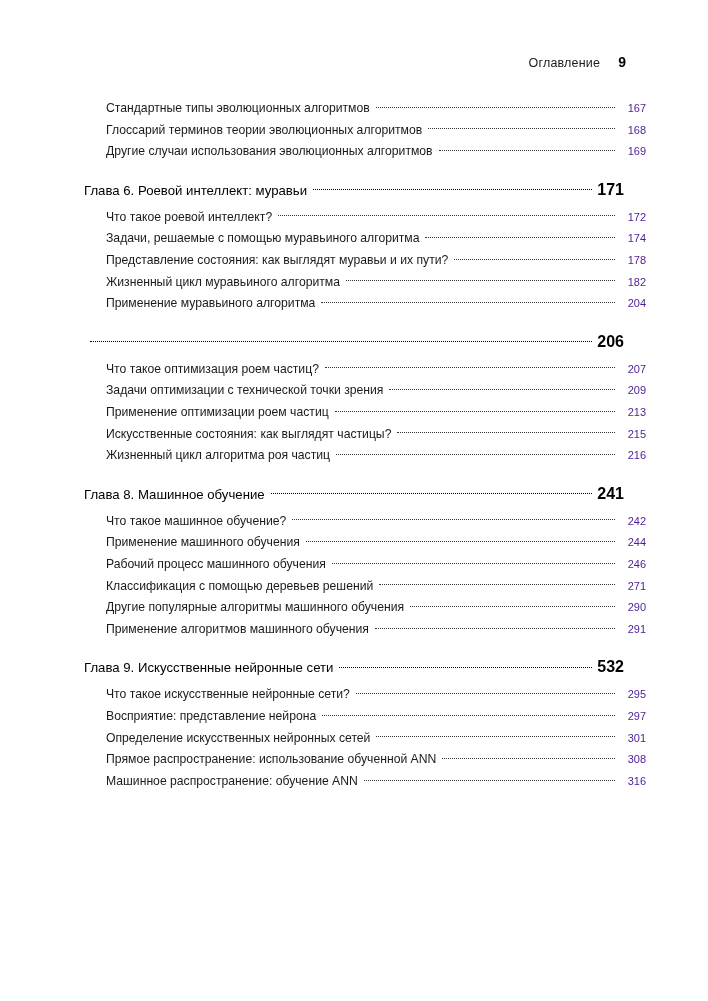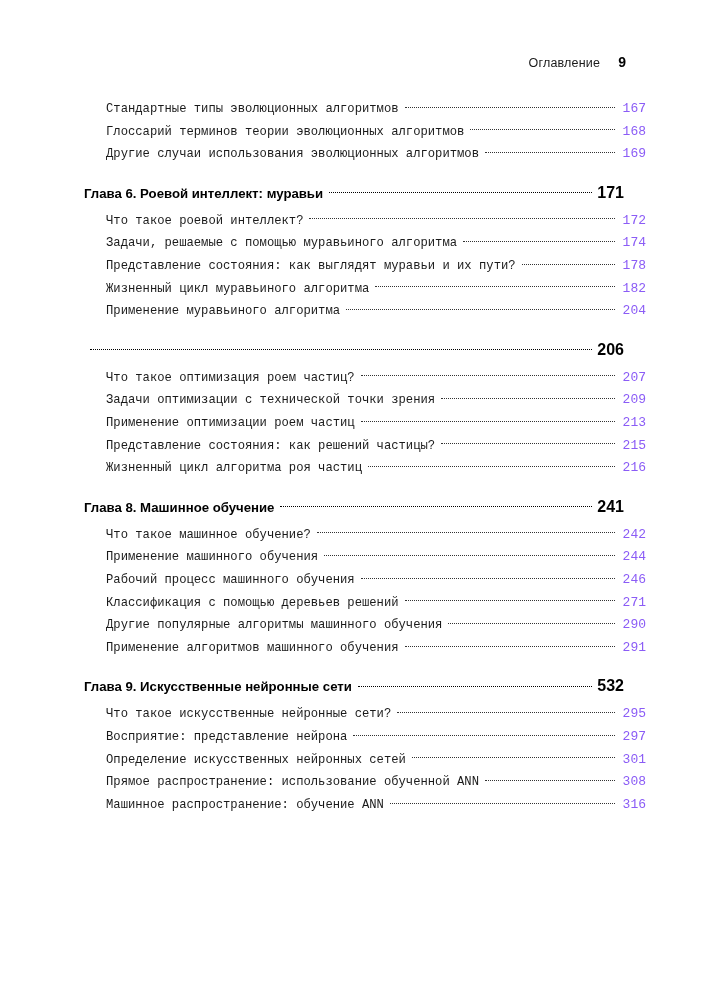--- a/index.html
+++ b/index.html
@@ -64,44 +64,43 @@
     width: 100%;
     line-height: 1.0;
   }
 
   .chapter-row {
     margin-bottom: 7px;
     padding-top: 2px;
   }
   .chapter-row .label {
     font-size: 13.2px;
-    font-weight: bold;
+    font-weight: normal;
     color: #000;
     white-space: nowrap;
   }
   .chapter-row .num {
     font-size: 16px;
     font-weight: bold;
     color: #000;
     white-space: nowrap;
   }
 
   .entry-row {
     margin-bottom: 3.5px;
     padding-left: 22px;
-    font-family: Liberation Mono, monospace;
   }
   .entry-row .label {
     font-size: 12.2px;
     color: #1a1a1a;
     white-space: nowrap;
   }
   .entry-row .num {
-    font-size: 13px;
-    color: #8b5cf6;
+    font-size: 11px;
+    color: #4c1d95;
     white-space: nowrap;
   }
 
   .leader {
     flex: 1 1 auto;
     margin: 0 5px 0 6px;
     position: relative;
     height: 1em;
     overflow: hidden;
   }
@@ -207,21 +206,21 @@
           <span class="label">Задачи оптимизации с технической точки зрения</span>
           <span class="leader"></span>
           <span class="num">209</span>
         </div>
         <div class="row entry-row">
           <span class="label">Применение оптимизации роем частиц</span>
           <span class="leader"></span>
           <span class="num">213</span>
         </div>
         <div class="row entry-row">
-          <span class="label">Представление состояния: как решений частицы?</span>
+          <span class="label">Искусственные состояния: как выглядят частицы?</span>
           <span class="leader"></span>
           <span class="num">215</span>
         </div>
         <div class="row entry-row">
           <span class="label">Жизненный цикл алгоритма роя частиц</span>
           <span class="leader"></span>
           <span class="num">216</span>
         </div>
       </div>
       <div class="group">

